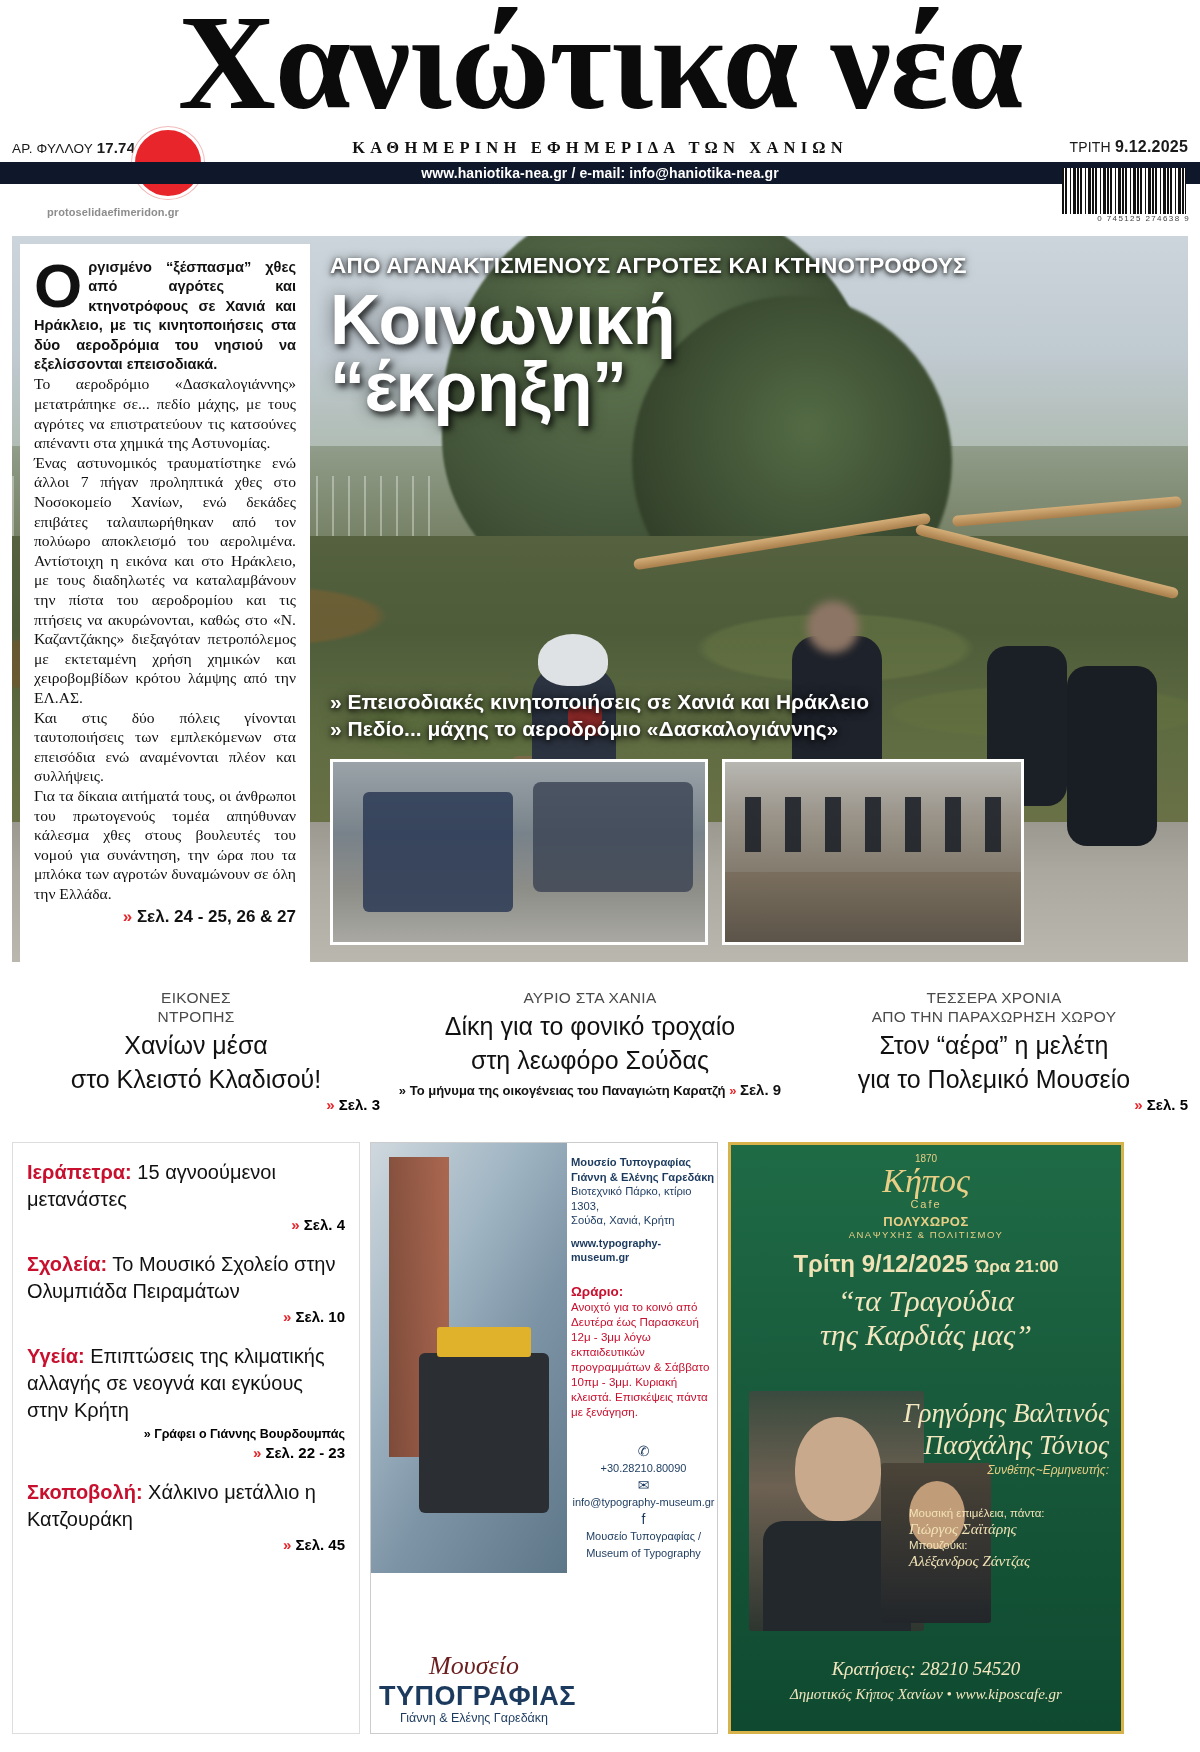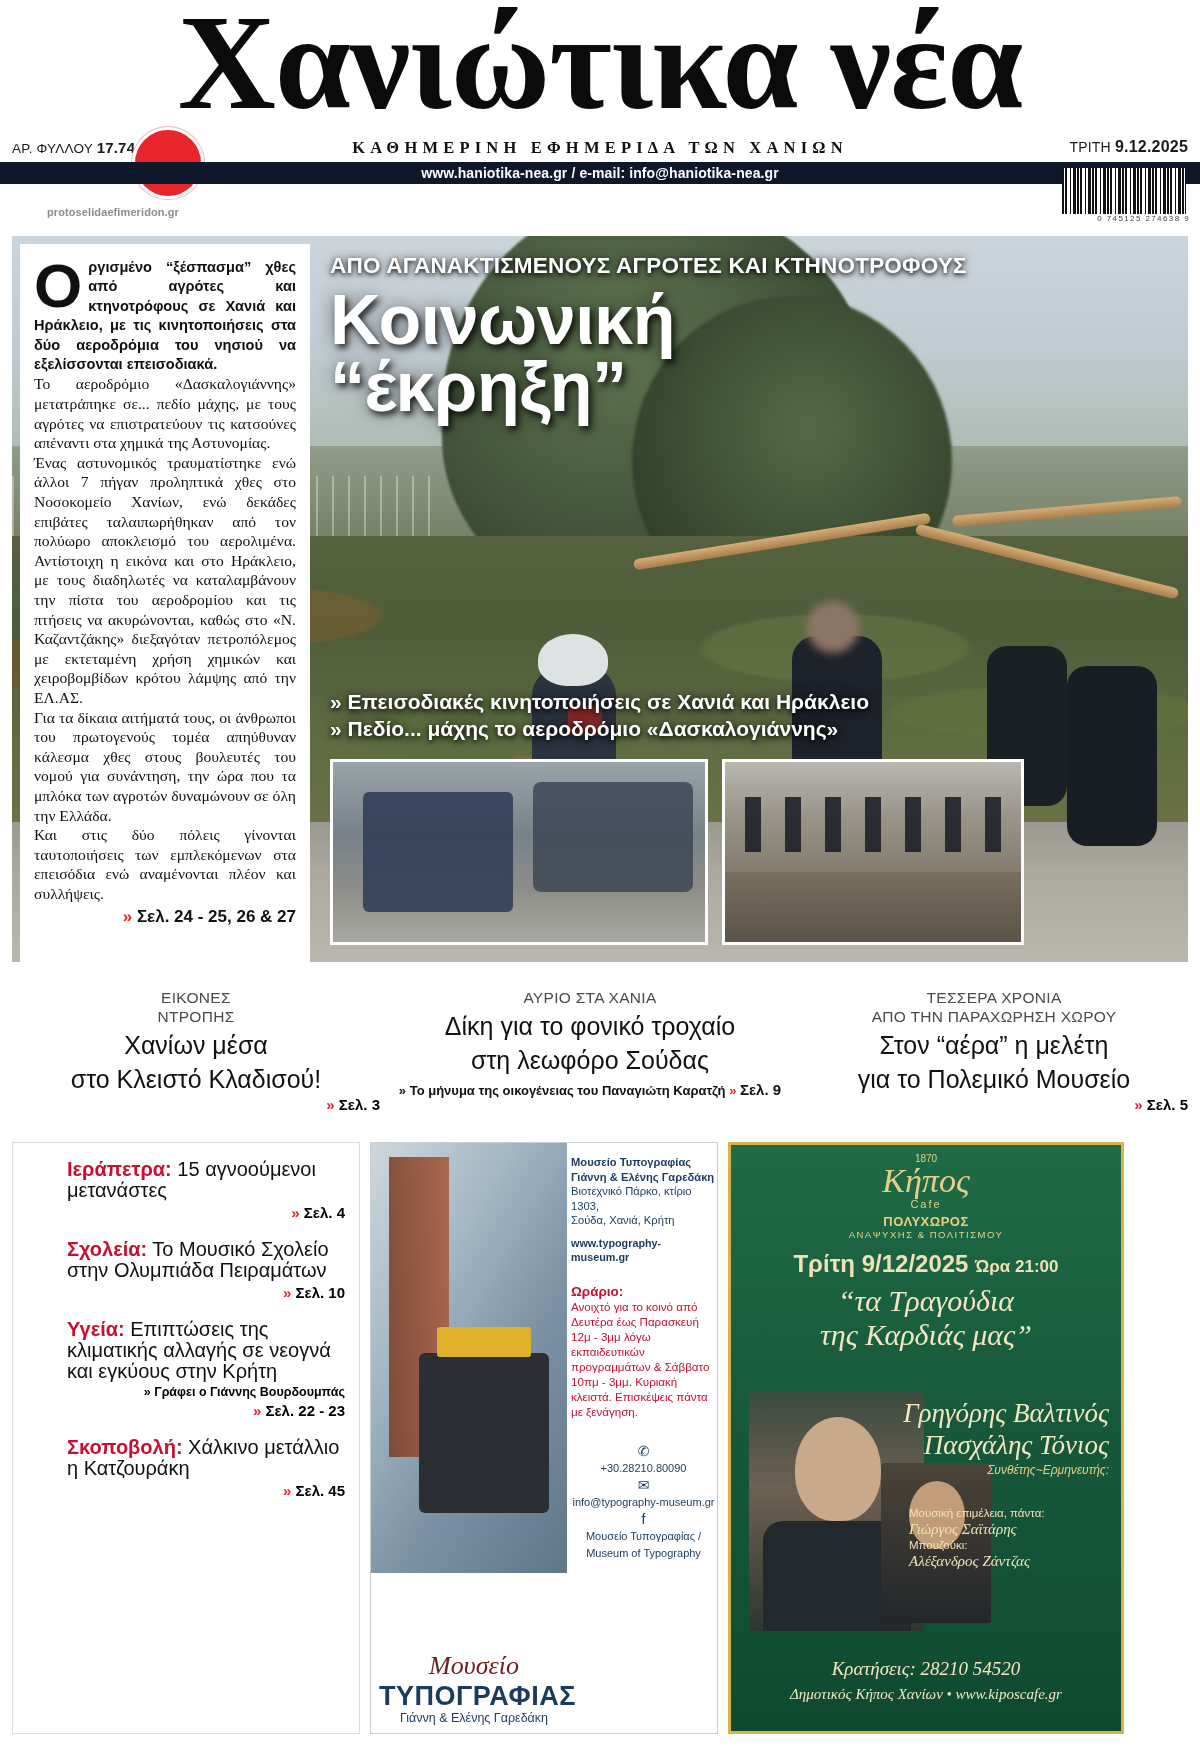--- a/index.html
+++ b/index.html
@@ -249,23 +249,22 @@
 
   
   .bottom { position:absolute; left:0; top:1142px; width:1200px; height:610px; }
 
   .briefs {
     position:absolute; left:12px; top:0; width:348px; height:592px;
     background:#fff; border:1px solid #ddd; padding:16px 14px 8px 14px;
   }
   .brief { margin-bottom:18px; }
   .brief .line {
-    font-size:20px; line-height:21px; color:#111;
+    font-size:20px; line-height:27px; color:#111;
     font-family:"Liberation Sans", sans-serif;
-    margin-left:40px;
   }
   .brief .lab { color:#c8102e; font-weight:bold; }
   .brief .byline { font-size:12.5px; font-weight:bold; text-align:right; margin-top:3px; }
   .brief .pg { text-align:right; font-weight:bold; font-size:15px; margin-top:3px; }
 
   .ad-typo {
     position:absolute; left:370px; top:0; width:348px; height:592px;
     background:#fff; border:1px solid #ccc; overflow:hidden;
   }
   .ad-typo .photo {
@@ -454,22 +453,22 @@
 
   <div class="photo-sm photo-a"></div>
   <div class="photo-sm photo-b"></div>
 
   <div class="lead">
     <p class="bold">
       <span class="dropcap">Ο</span><span>ργισμένο “ξέσπασμα” χθες από αγρότες και κτηνοτρόφους σε Χανιά και Ηράκλειο, με τις κινητοποιήσεις στα δύο αεροδρόμια του νησιού να εξελίσσονται επεισοδιακά.</span>
     </p>
     <p>Το αεροδρόμιο «Δασκαλογιάννης» μετατράπηκε σε... πεδίο μάχης, με τους αγρότες να επιστρατεύουν τις κατσούνες απέναντι στα χημικά της Αστυνομίας.</p>
     <p>Ένας αστυνομικός τραυματίστηκε ενώ άλλοι 7 πήγαν προληπτικά χθες στο Νοσοκομείο Χανίων, ενώ δεκάδες επιβάτες ταλαιπωρήθηκαν από τον πολύωρο αποκλεισμό του αερολιμένα. Αντίστοιχη η εικόνα και στο Ηράκλειο, με τους διαδηλωτές να καταλαμβάνουν την πίστα του αεροδρομίου και τις πτήσεις να ακυρώνονται, καθώς στο «Ν. Καζαντζάκης» διεξαγόταν πετροπόλεμος με εκτεταμένη χρήση χημικών και χειροβομβίδων κρότου λάμψης από την ΕΛ.ΑΣ.</p>
+    <p>Και στις δύο πόλεις γίνονται ταυτοποιήσεις των εμπλεκόμενων στα επεισόδια ενώ αναμένονται πλέον και συλλήψεις.</p>
     <p>Για τα δίκαια αιτήματά τους, οι άνθρωποι του πρωτογενούς τομέα απηύθυναν κάλεσμα χθες στους βουλευτές του νομού για συνάντηση, την ώρα που τα μπλόκα των αγροτών δυναμώνουν σε όλη την Ελλάδα.</p>
-    <p>Και στις δύο πόλεις γίνονται ταυτοποιήσεις των εμπλεκόμενων στα επεισόδια ενώ αναμένονται πλέον και συλλήψεις.</p>
     <div class="ref">
       <span class="chev">»</span>
       <span>Σελ. 24 - 25, 26 &amp; 27</span>
     </div>
   </div>
 
   <div class="teasers">
 
     <div class="teaser t1">
       <div class="kick">ΕΙΚΟΝΕΣ</div>

